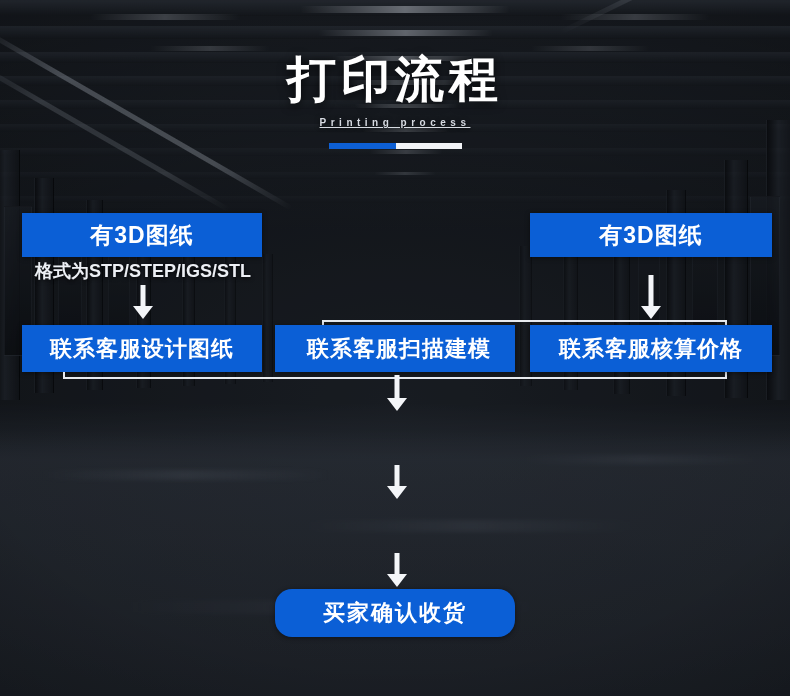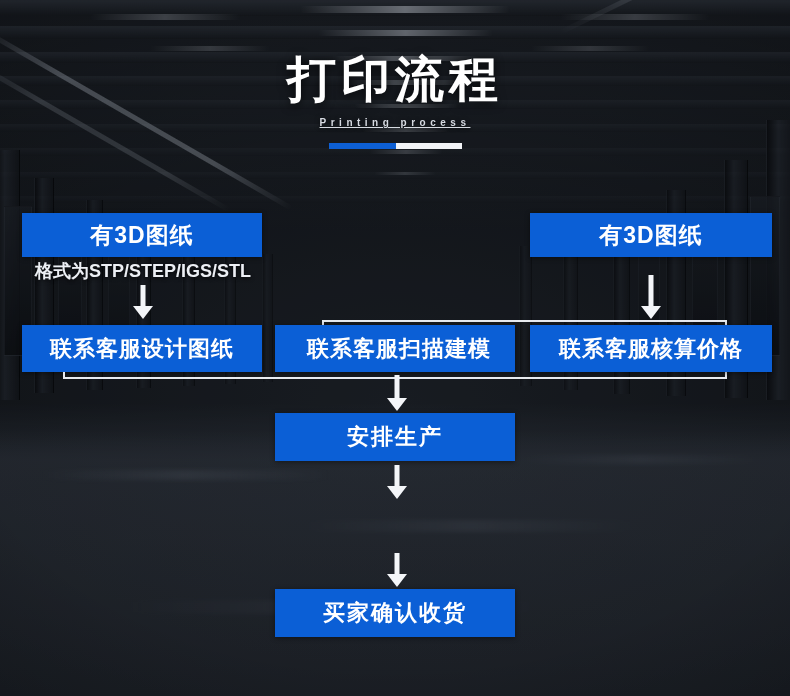--- a/index.html
+++ b/index.html
@@ -290,32 +290,29 @@
 
   <div class="conn-v" style="left:63px;top:372px;height:7px;"></div>
   <div class="conn-h" style="left:63px;top:377px;width:664px;"></div>
   <div class="conn-v" style="left:395px;top:377px;height:28px;"></div>
 
   <div class="arrow" style="left:380px;top:375px;width:34px;height:36px;">
     <div class="shaft" style="height:23px;"></div>
     <div class="head"></div>
   </div>
 
-  <div class="box box-flow" style="left:275px;top:413px;width:240px;">
-    <span>安排生产</span>
-  </div>
 
   <div class="arrow" style="left:380px;top:465px;width:34px;height:34px;">
     <div class="shaft" style="height:21px;"></div>
     <div class="head"></div>
   </div>
 
 
   <div class="arrow" style="left:380px;top:553px;width:34px;height:34px;">
     <div class="shaft" style="height:21px;"></div>
     <div class="head"></div>
   </div>
 
-  <div class="box box-flow" style="left:275px;top:589px;width:240px;">
+  <div class="box box-flow" style="left:275px;top:589px;width:240px;border-radius:17px;">
     <span>买家确认收货</span>
   </div>
 
 </div>
 
 </body></html>

